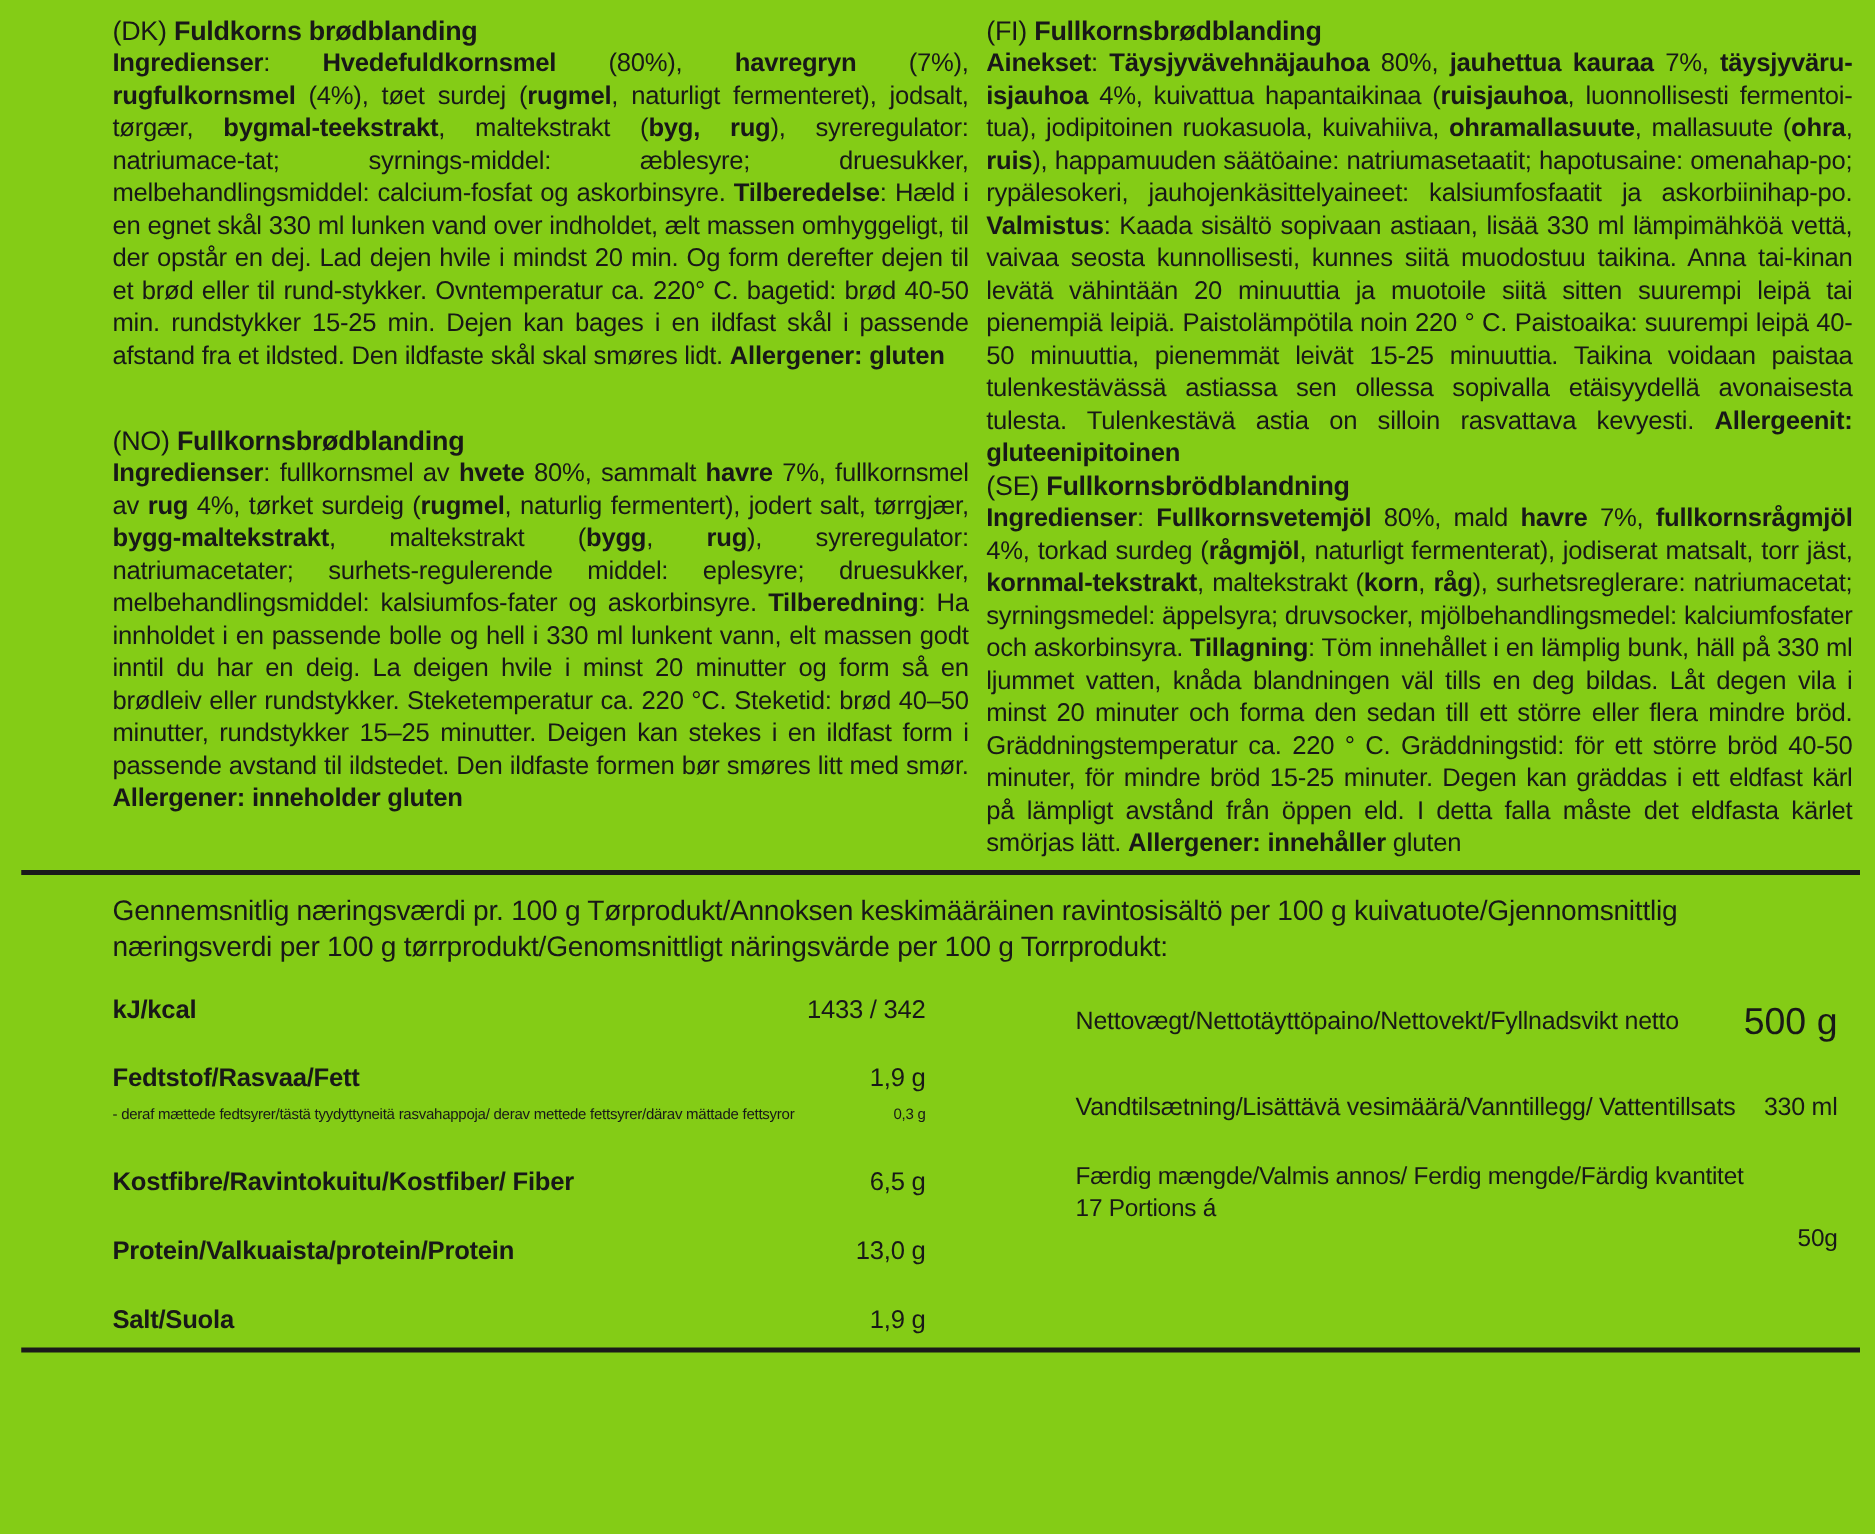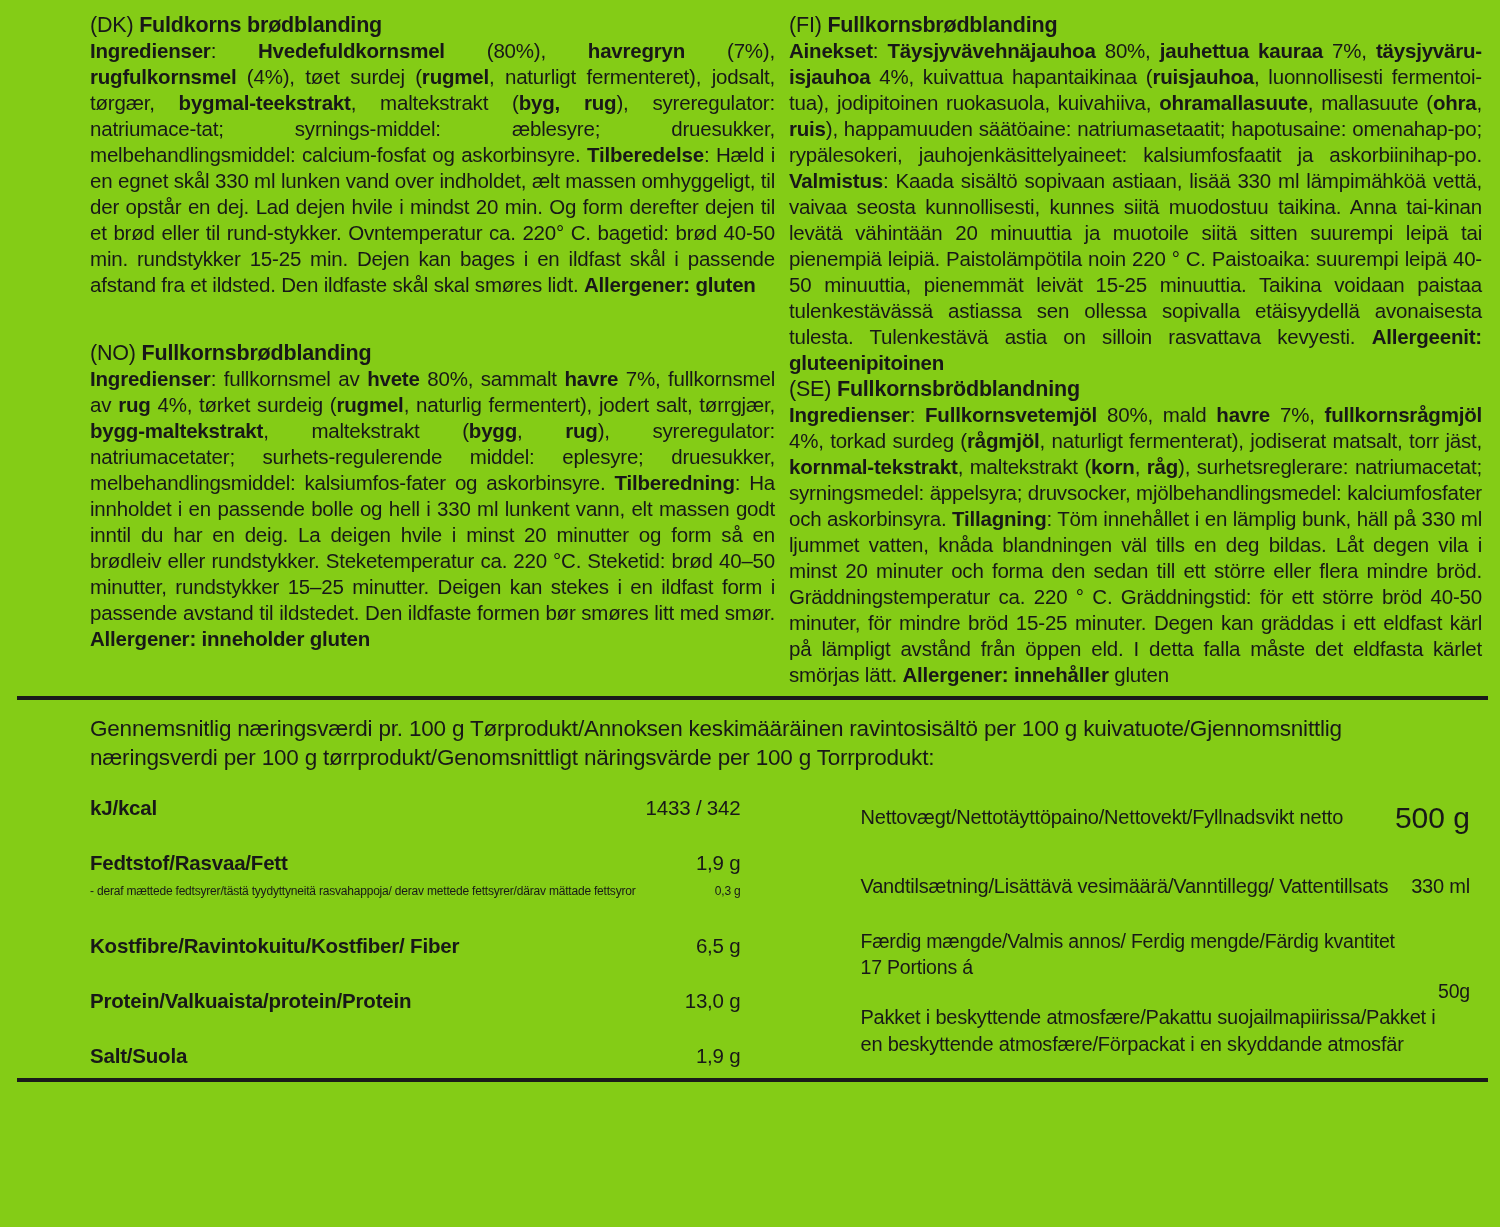--- a/index.html
+++ b/index.html
@@ -196,21 +196,20 @@
           <span class="ilabel">Vandtilsætning/Lisättävä vesimäärä/Vanntillegg/ Vattentillsats</span>
           <span class="ivalue">330 ml</span>
         </div>
 
         <div class="irow-qty">
           <span>Færdig mængde/Valmis annos/ Ferdig mengde/Färdig kvantitet</span>
           <span class="qty-inline">17 Portions á</span>
           <div class="qty-50">50g</div>
         </div>
 
-        <div class="irow-pack">Pakket i beskyttende atmosfære/Pakattu suojailmapiirissa/Pakket i en beskyttende atmosfære/Förpackat i en skyddande atmosfär</div>
 
       </div>
 
     </div>
   </div>
 
   <div class="divider bottom"></div>
 
 </div>
 

